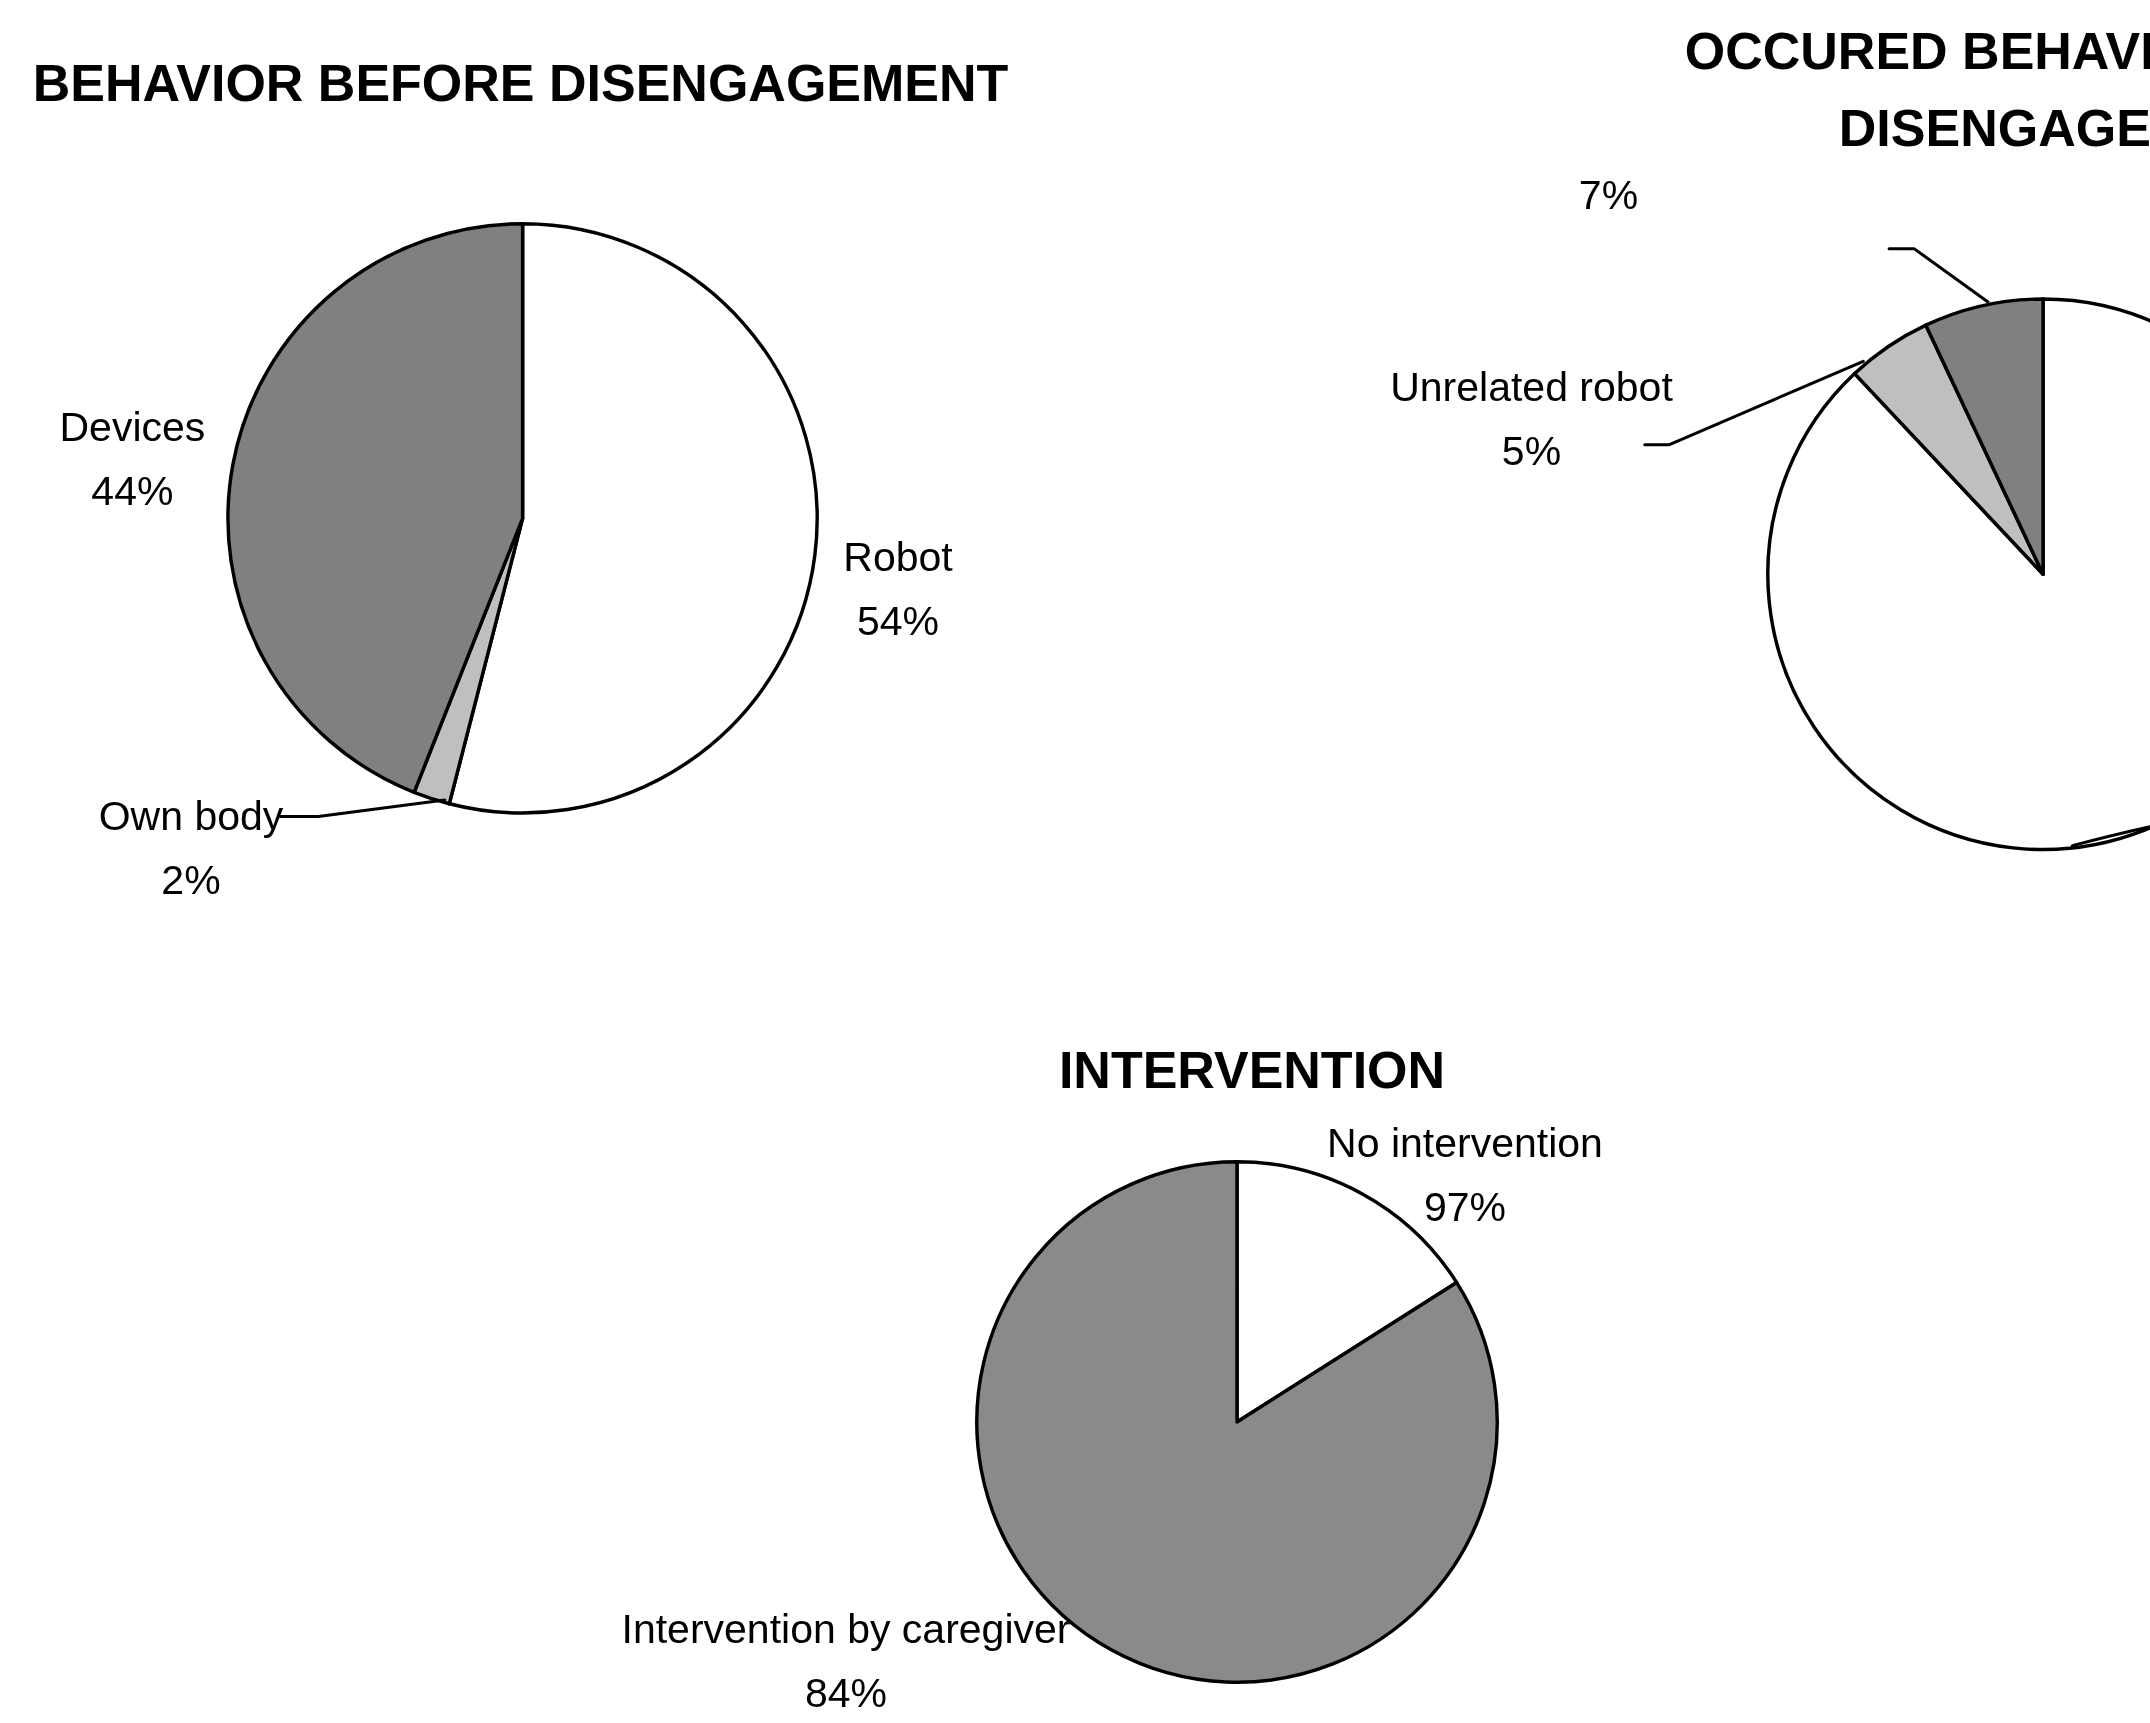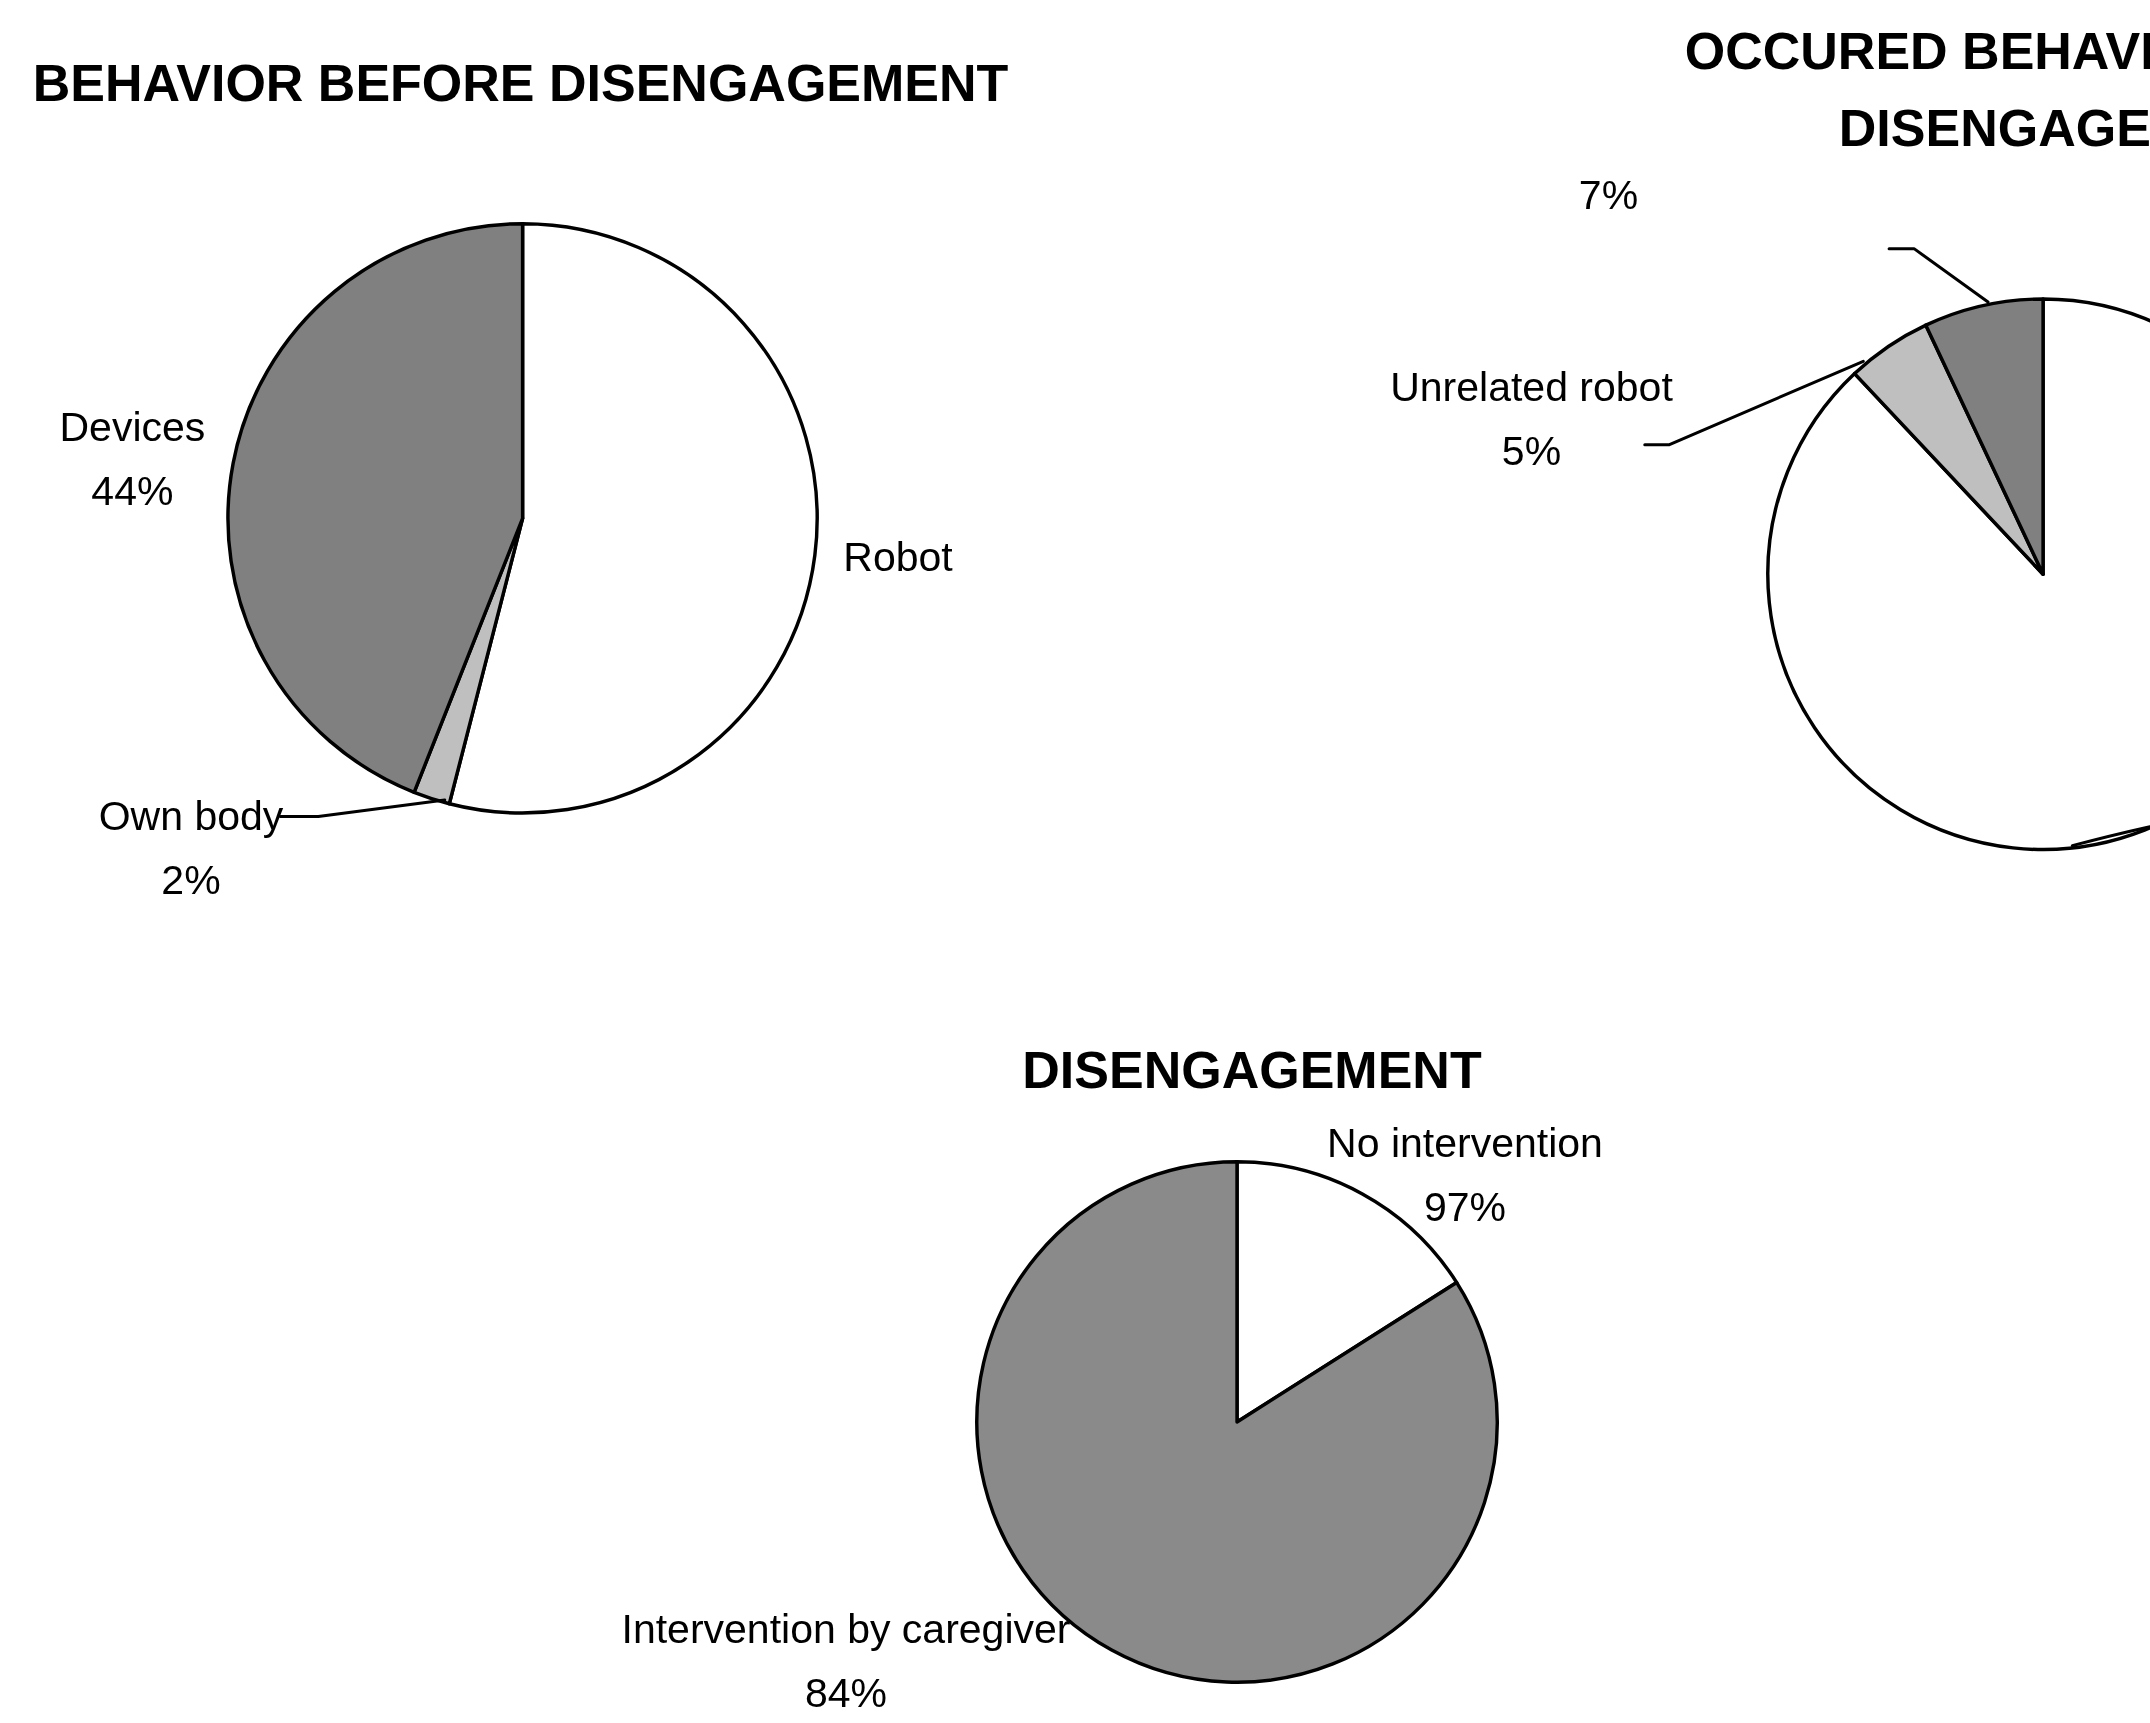--- a/index.html
+++ b/index.html
@@ -58,29 +58,30 @@
       <path d="M 652 1898 L 740 1898 L 1034 1860" fill="none" stroke="#000000" stroke-width="7" stroke-linecap="round" stroke-linejoin="round"></path>
       <path d="M 4392 578 L 4450 578 L 4622 702" fill="none" stroke="#000000" stroke-width="7" stroke-linecap="round" stroke-linejoin="round"></path>
       <path d="M 3824 1034 L 3880 1034 L 4332 840" fill="none" stroke="#000000" stroke-width="7" stroke-linecap="round" stroke-linejoin="round"></path>
       <path d="M 4818 1966 Q 5000 1918 5126 1897" fill="none" stroke="#000000" stroke-width="7" stroke-linecap="round" stroke-linejoin="round"></path>
     </svg>
 
   <div class="chart-title nowrap" style="left:8.6px; top:45px; width:1024px;">BEHAVIOR BEFORE DISENGAGEMENT</div>
 
   <div class="chart-title" style="left:1604px; top:13px; width:929px;">OCCURED BEHAVIOR DURING DISENGAGEMENT</div>
 
-  <div class="chart-title nowrap" style="left:951px; top:1032px; width:602px;">DISENGAGEMENT</div>
+  <div class="chart-title nowrap" style="left:951px; top:1032px; width:602px;">INTERVENTION</div>
 
   <div class="slice-label" style="left:3.4px; top:395px; width:258px;">
     <div class="line">Devices</div>
     <div class="line">44%</div>
   </div>
 
   <div class="slice-label" style="left:769px; top:525px; width:258px;">
     <div class="line">Robot</div>
+    <div class="line">54%</div>
   </div>
 
   <div class="slice-label" style="left:62px; top:784px; width:258px;">
     <div class="line">Own body</div>
     <div class="line">2%</div>
   </div>
 
   <div class="slice-label" style="left:1243px; top:163px; width:731px;">
     <div class="line">7%</div>
   </div>

